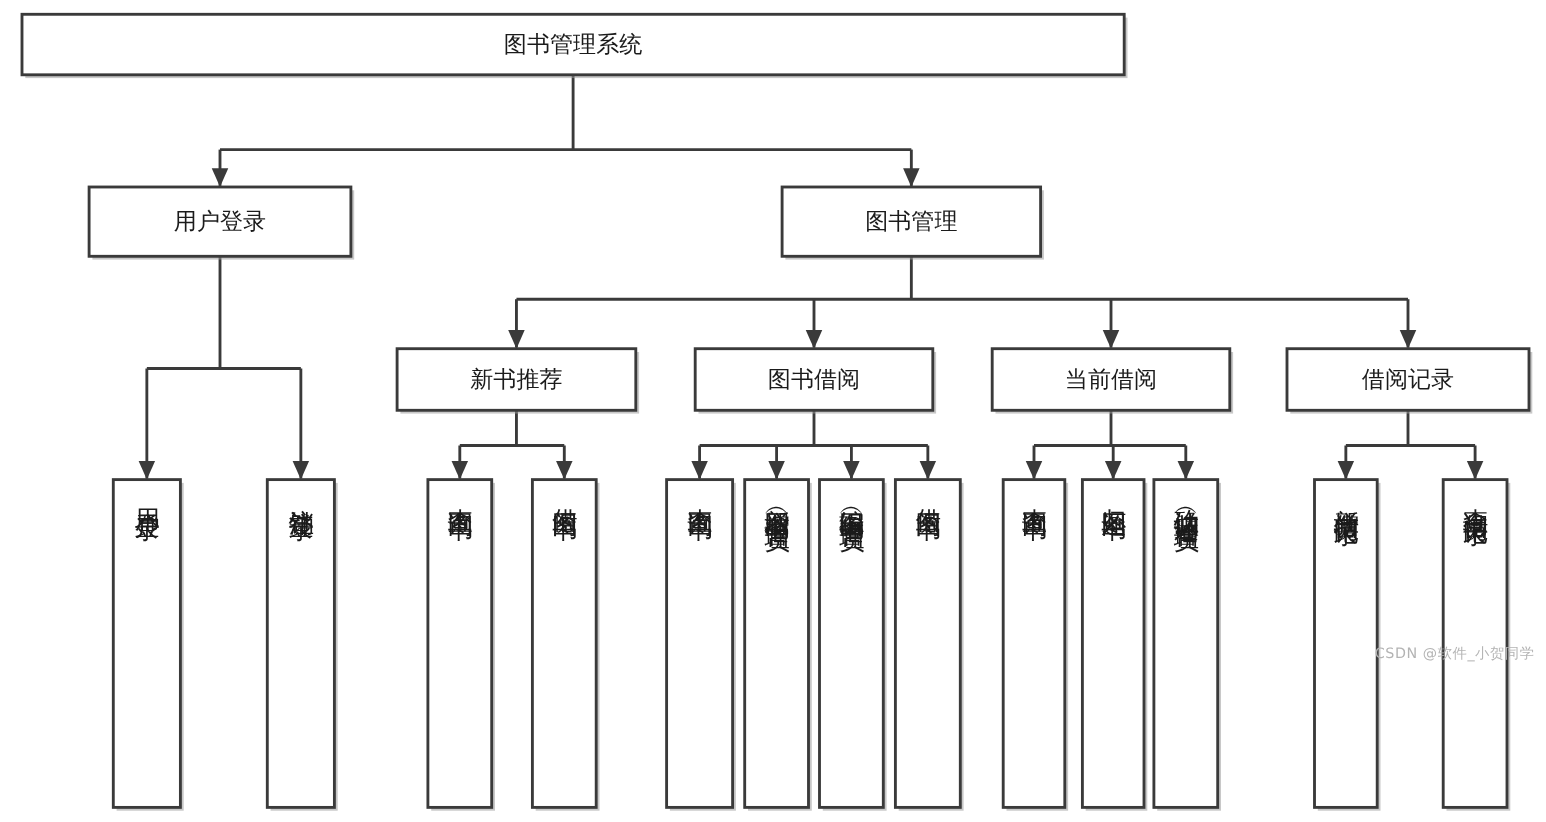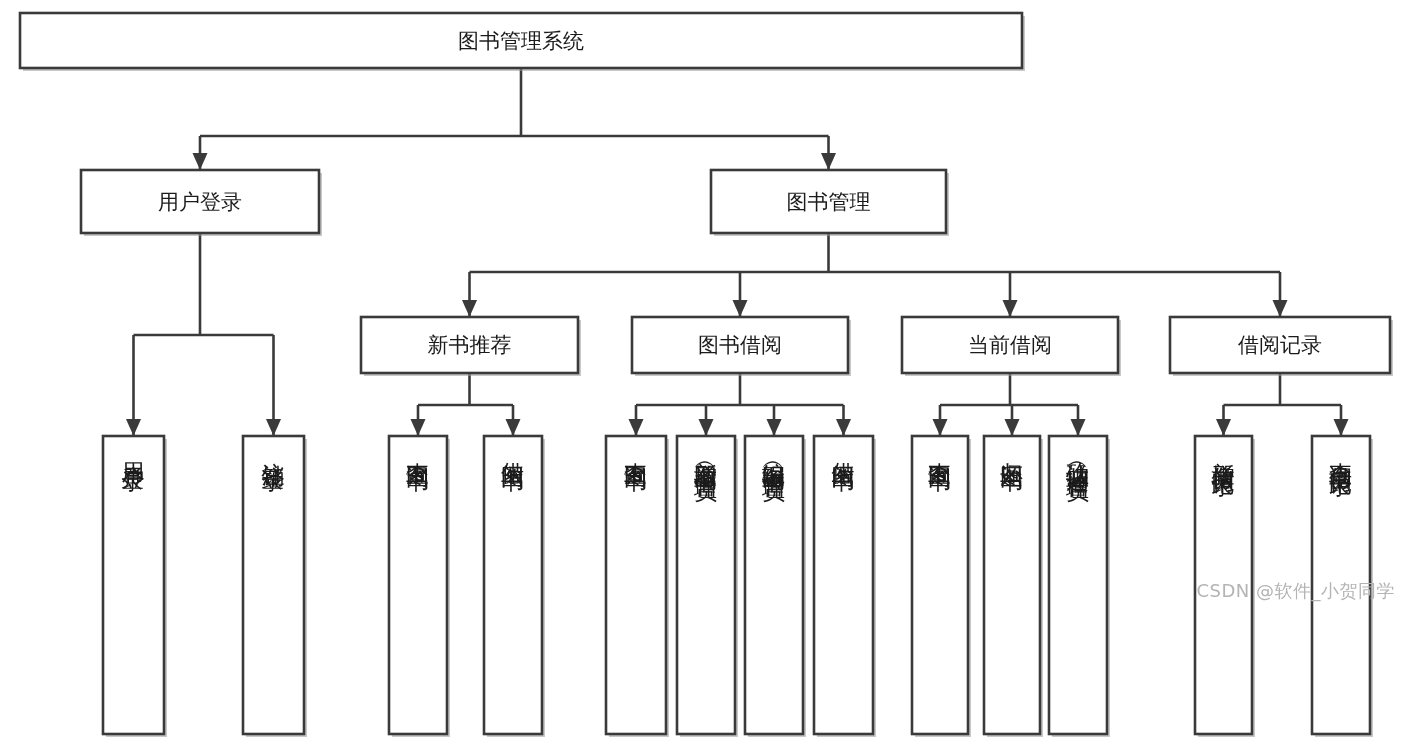--- a/index.html
+++ b/index.html
@@ -68,21 +68,21 @@
     line-height: 1.05;
     letter-spacing: 2.5px;
     color: #1b1b1b;
     white-space: nowrap;
   }
   #watermark {
     position: absolute;
     right: 10px;
     bottom: 6px;
     font-family: "DejaVu Sans", "Liberation Sans", sans-serif;
-    font-size: 18px;
+    font-size: 13px;
     color: #b4b4b4;
     letter-spacing: 0.5px;
     white-space: nowrap;
   }
 </style>
 </head>
 <body>
 
 <div id="diagram-root">
 

